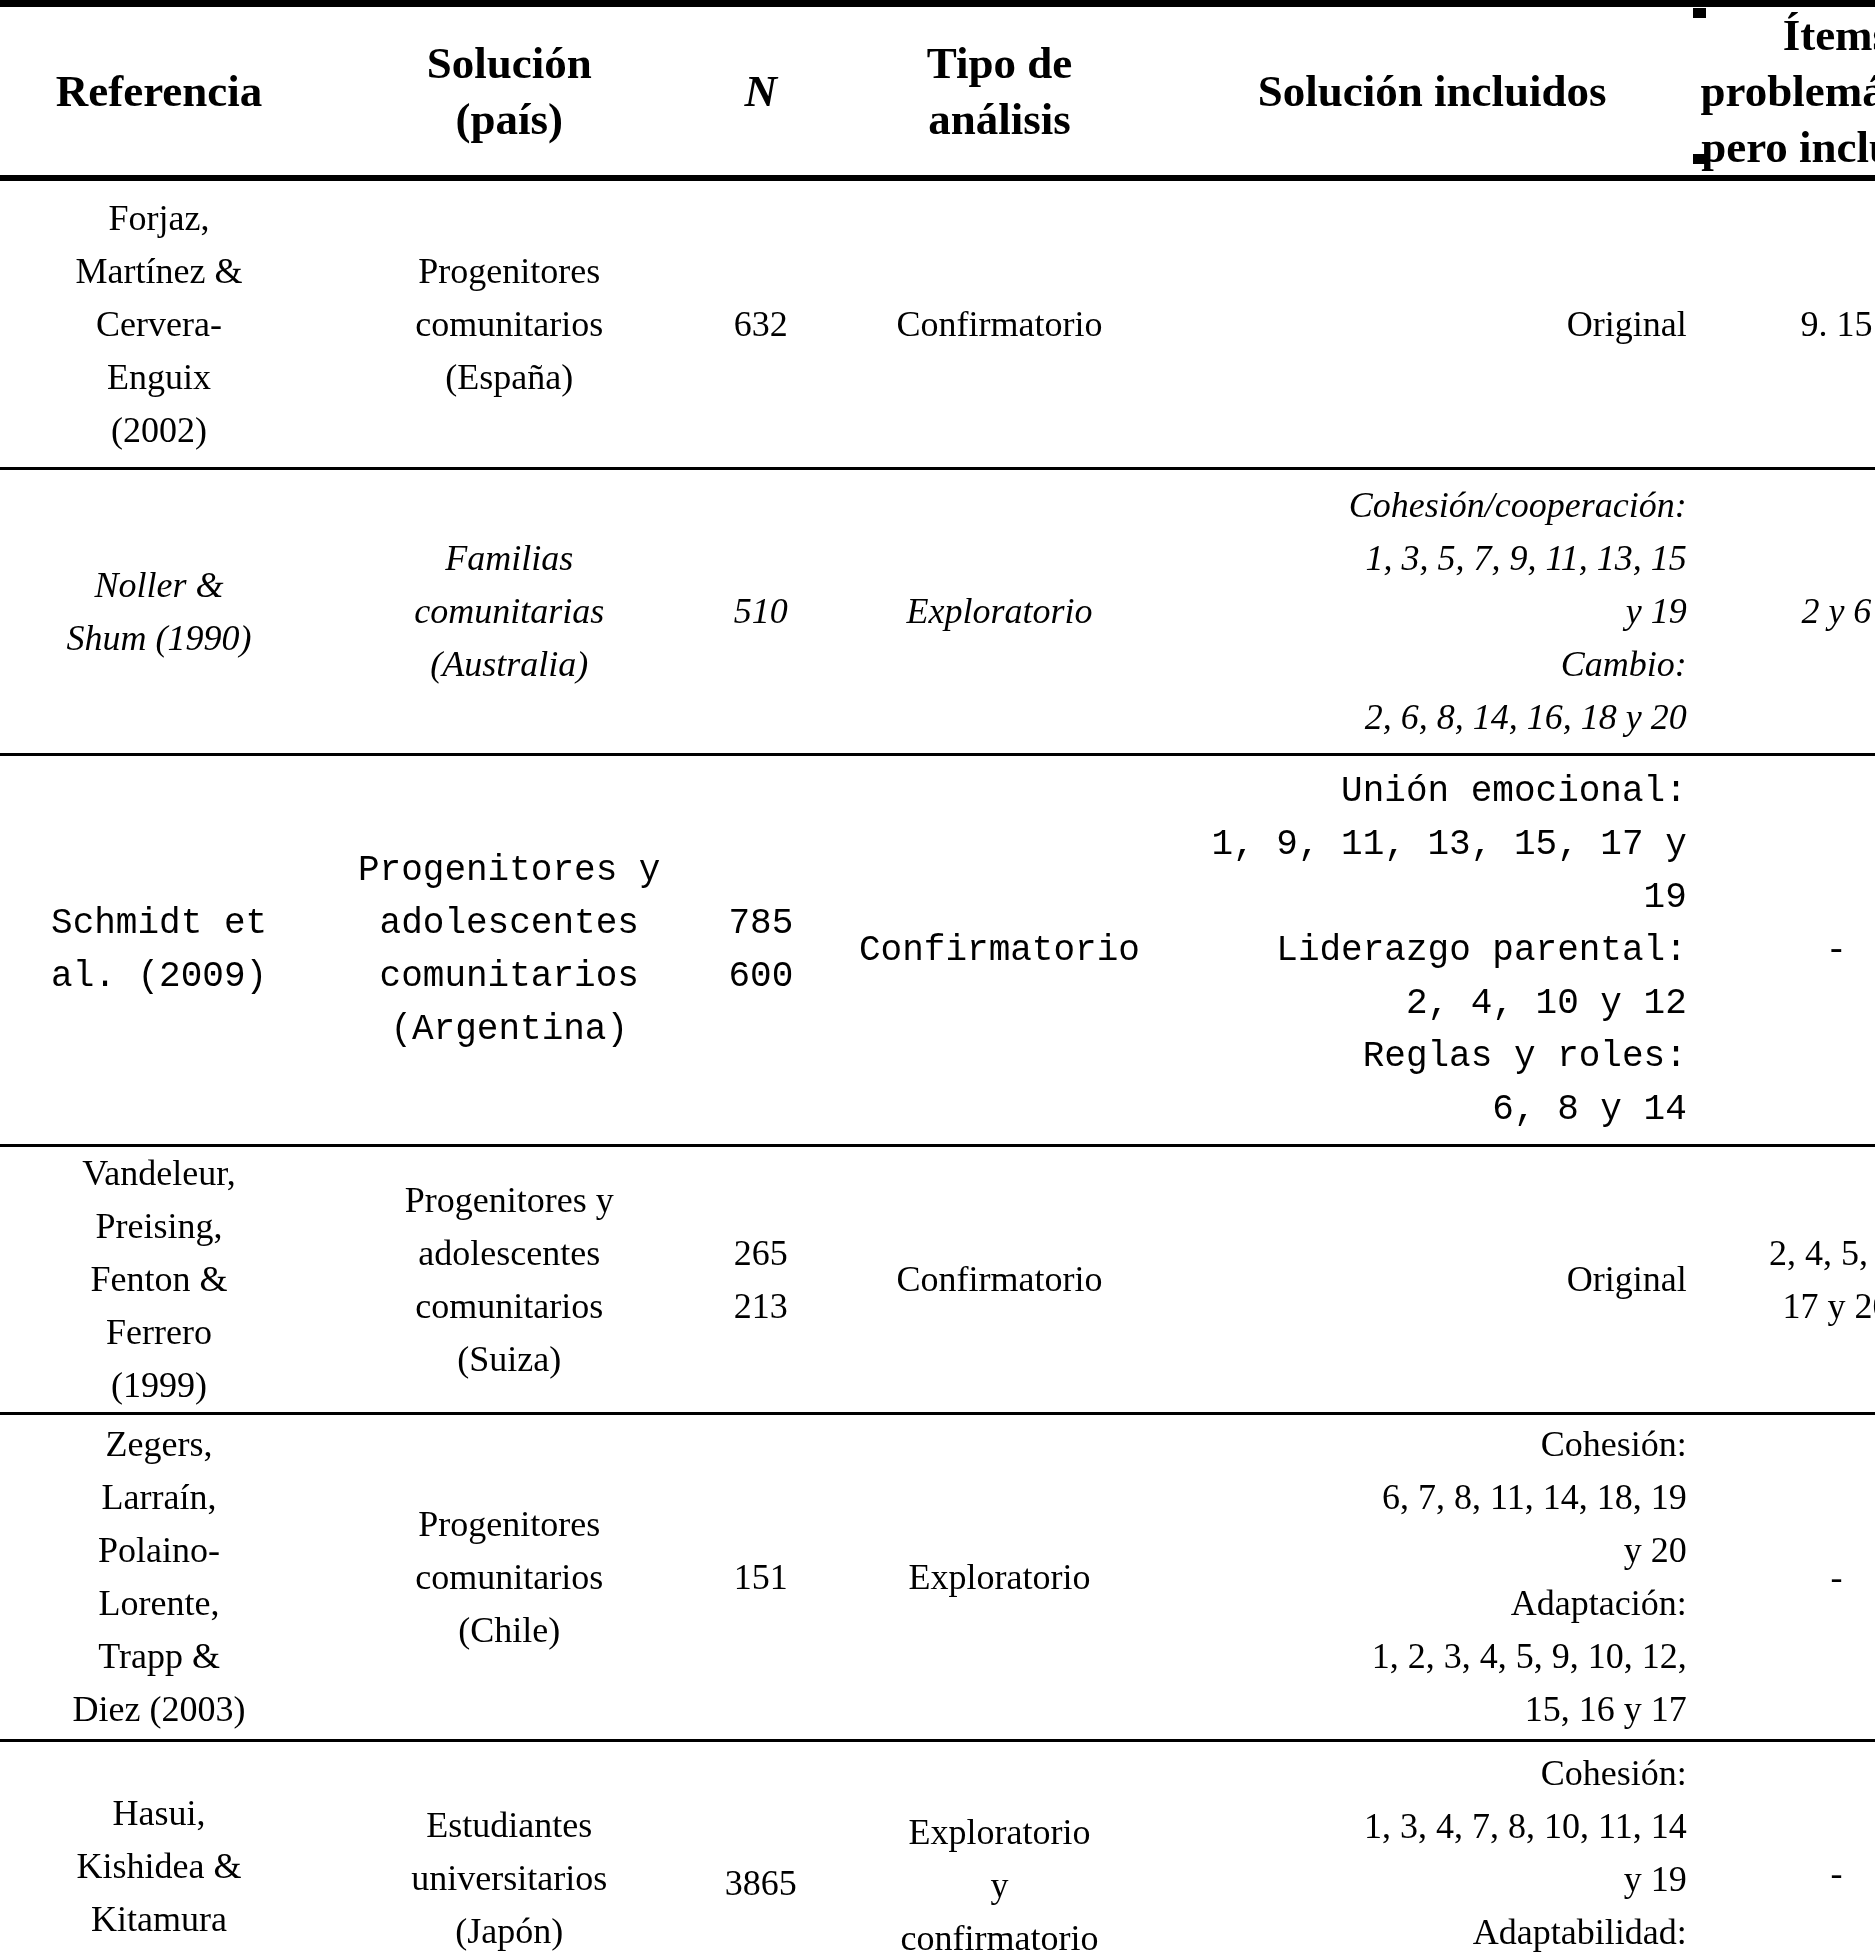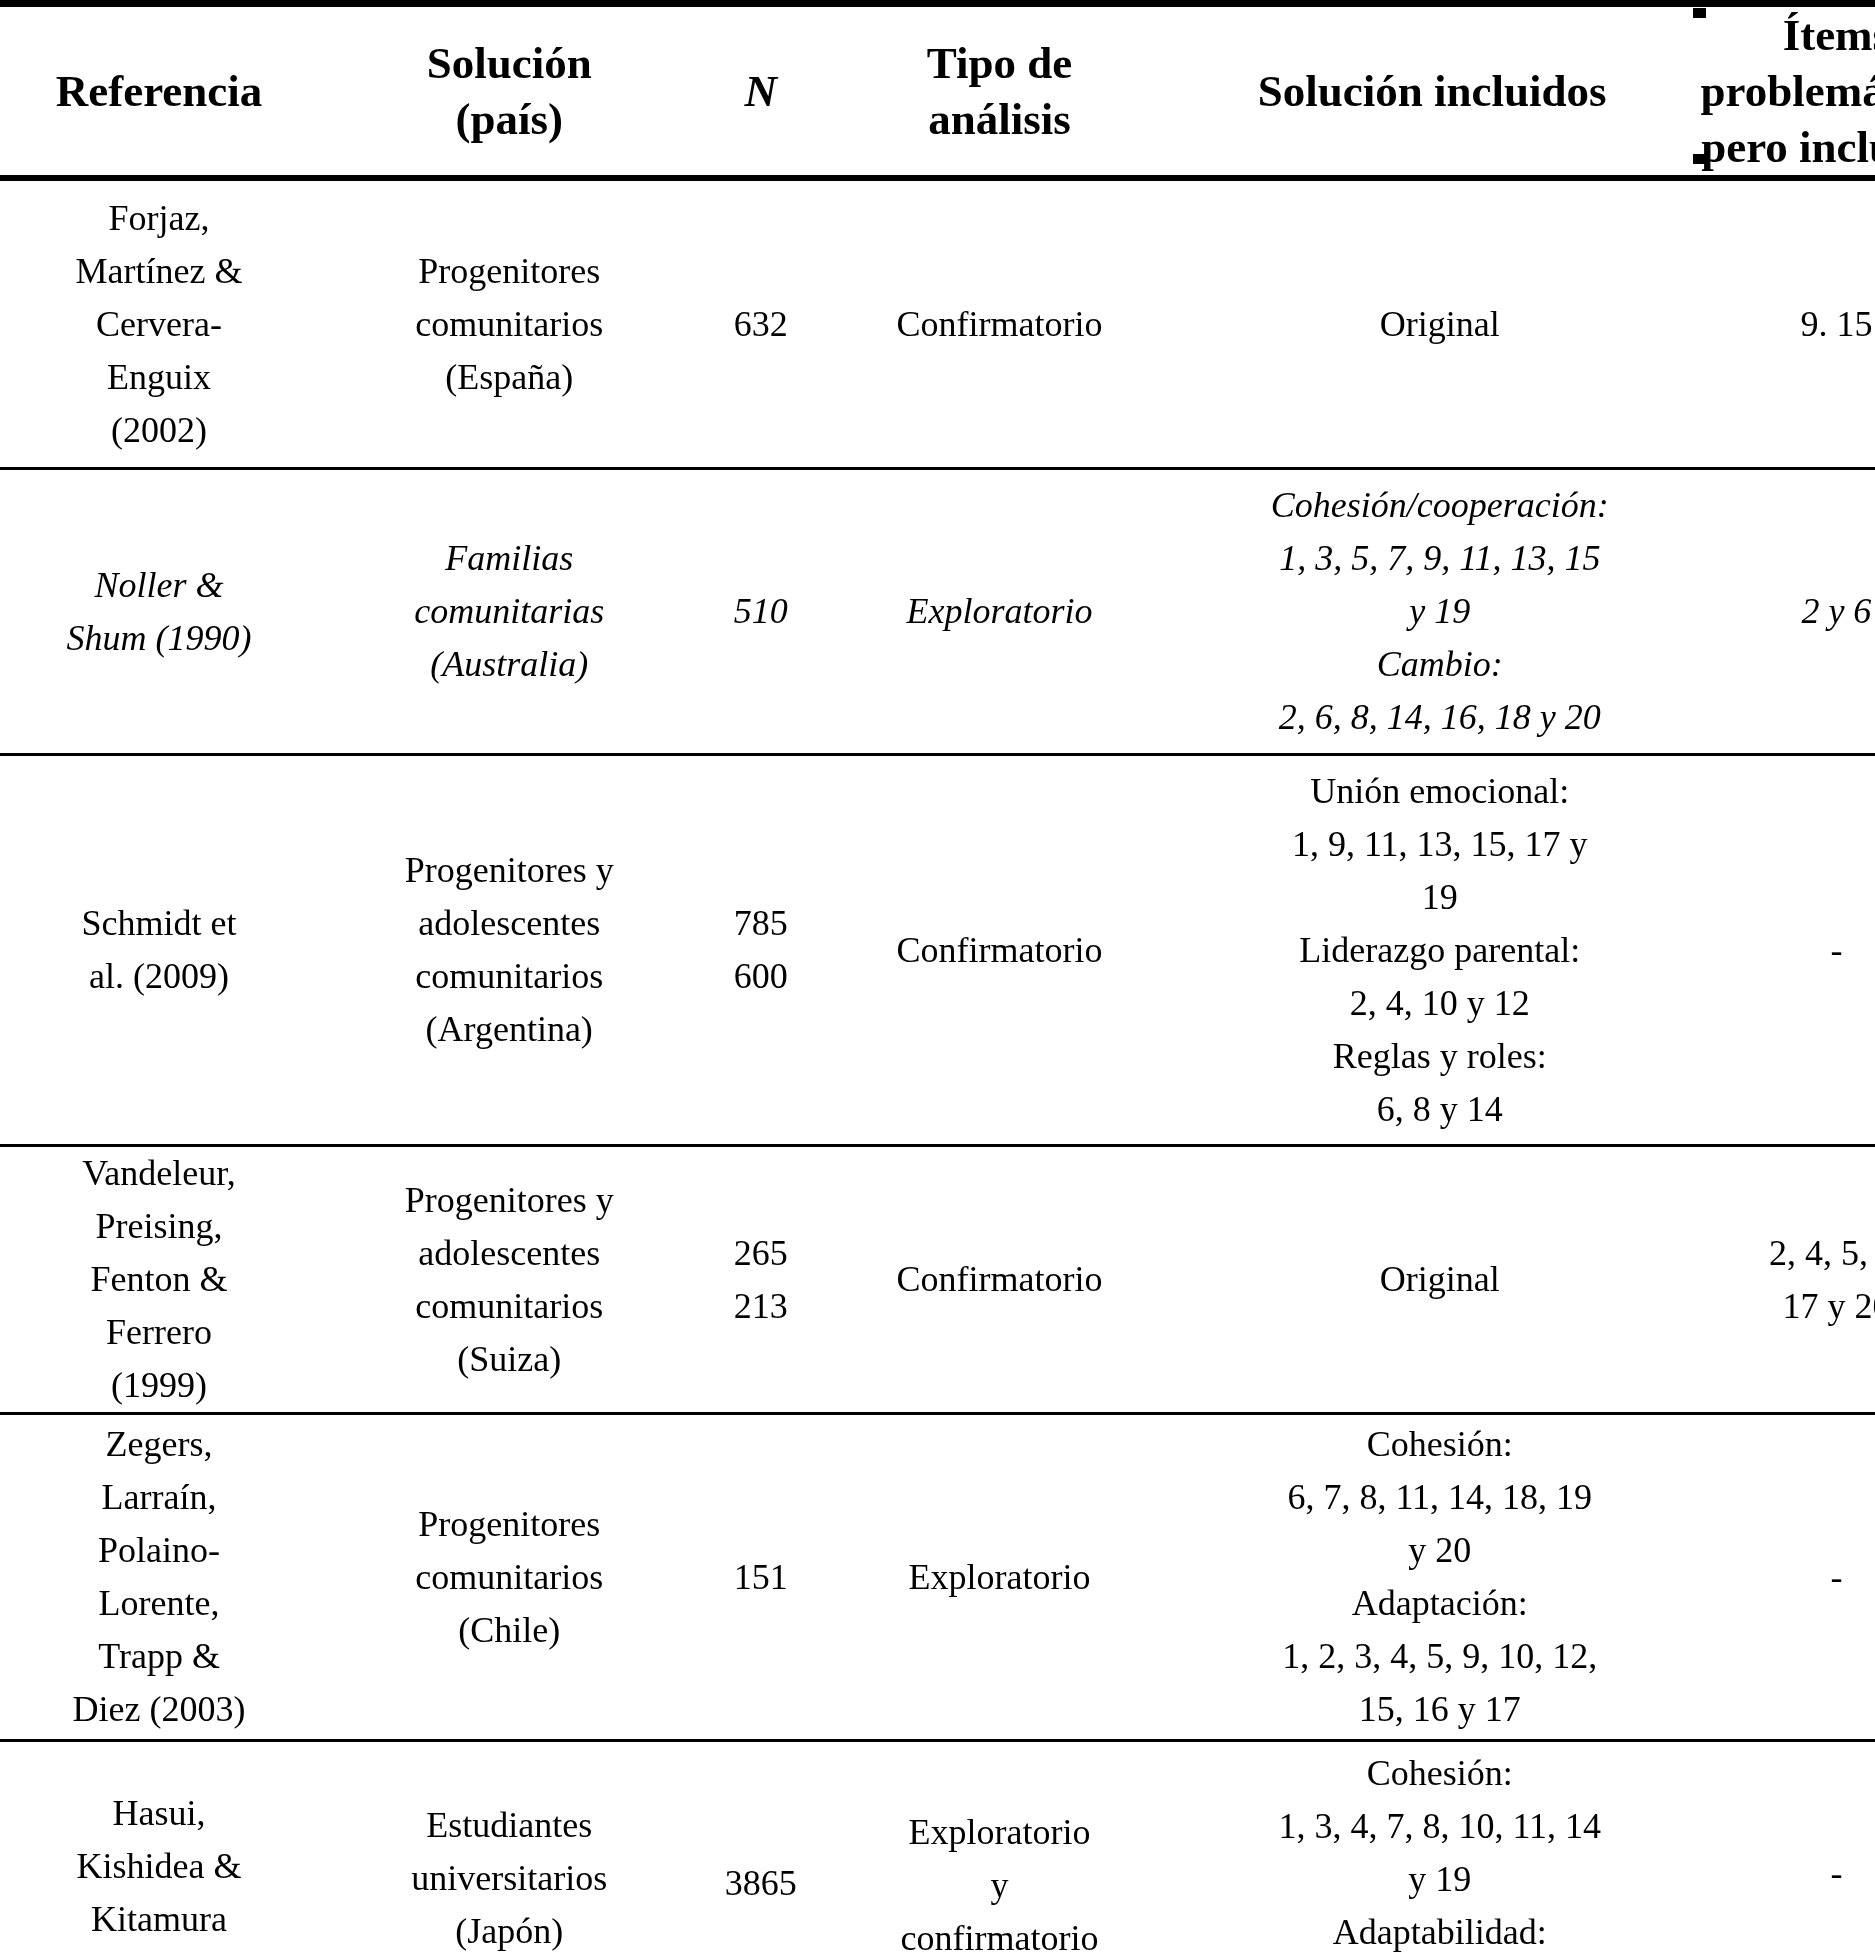--- a/index.html
+++ b/index.html
@@ -38,26 +38,26 @@
     font-size: 45px;
     font-weight: bold;
     height: 150px;
     border-bottom: 6.4px solid #000;
     line-height: 56px;
   }
   thead th.italic { font-style: italic; }
   tbody td { border-bottom: 3.8px solid #000; }
   tr.r1 td { height: 286px; }
   tr.r2 td { height: 283px; font-style: italic; }
-  tr.r3 td { height: 388px; }
+  tr.r3 td { height: 388px; font-family: Liberation Mono, monospace; }
   tr.r4 td { height: 260px; }
   tr.r5 td { height: 324px; margin-top: 34px; }
   tr.r6 td { height: 446px; border-bottom: none; vertical-align: top; }
 
-  .c-sol { text-align: center; padding-left: 15.3px; }
+  .c-sol { text-align: right; padding-left: 15.3px; }
   .c-items, th.c-items { padding-right: 64px; }
 
   tr.r6 td.p-ref   { padding-top: 45px; }
   tr.r6 td.p-pob   { padding-top: 57px; }
   tr.r6 td.p-n     { padding-top: 115px; }
   tr.r6 td.p-tipo  { padding-top: 64px; }
   tr.r6 td.p-sol   { padding-top: 5.1px; }
   tr.r6 td.p-items { padding-top: 105px; }
 
   .nub {

